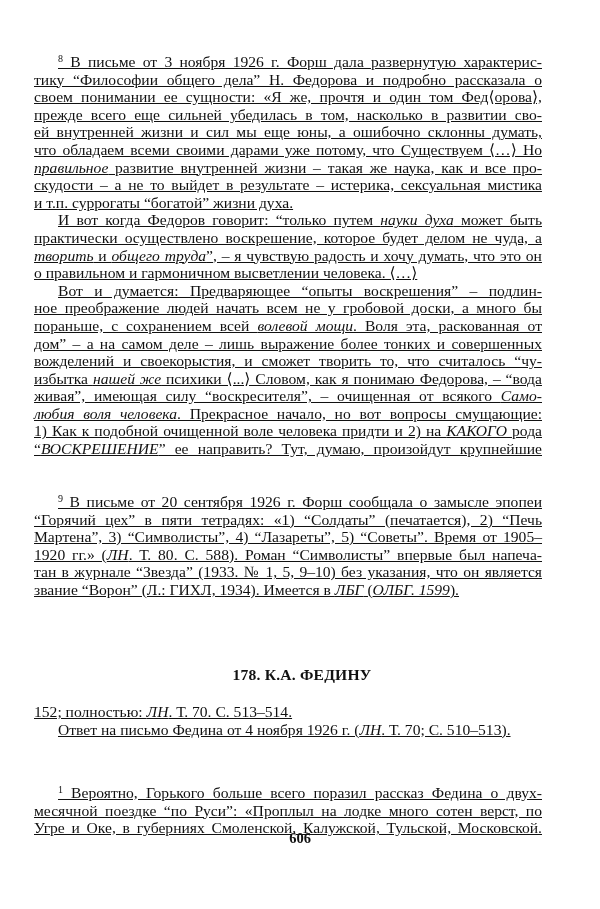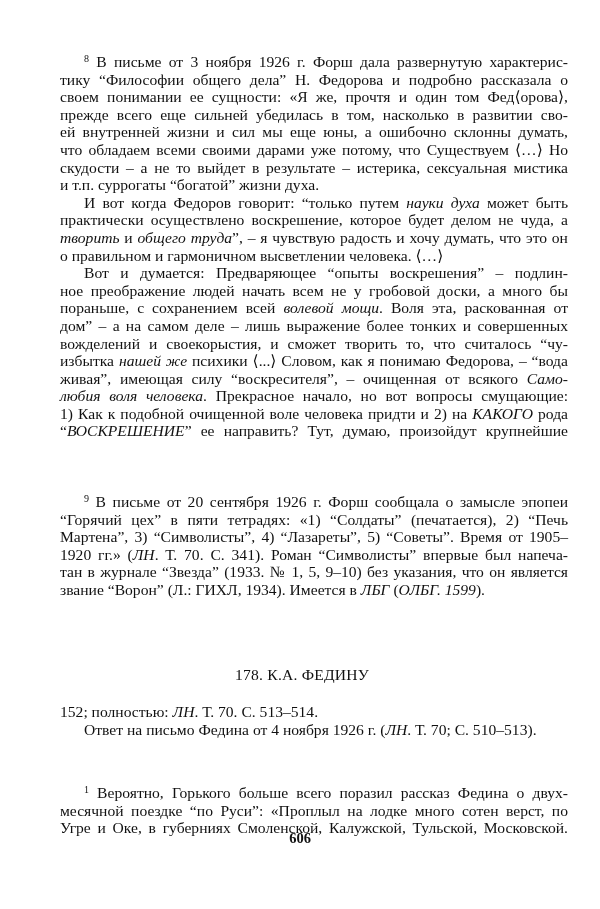--- a/index.html
+++ b/index.html
@@ -1,39 +1,40 @@
 <!DOCTYPE html>
 <html><head>
 <meta charset="utf-8">
 <style>
   html, body { margin: 0; padding: 0; background: #ffffff; }
   body { width: 600px; height: 909px; position: relative; overflow: hidden;
          font-family: "Liberation Serif", "DejaVu Serif", serif; color: #111; }
   .page { position: absolute; left: 0; top: 0; width: 600px; height: 909px; }
-  .block { position: absolute; left: 60px; width: 508px; font-size: 15.6px; line-height: 17.6px; }
+  .block { position: absolute; left: 34px; width: 508px; font-size: 15.6px; line-height: 17.6px; text-decoration: underline; }
   .ln { display: block; height: 17.6px; white-space: nowrap; text-align: justify; text-align-last: justify; overflow: visible; }
   .ln.last { text-align-last: left; }
   .ln.ind { padding-left: 24px; }
   sup.fn { font-size: 10px; vertical-align: 5px; line-height: 0; }
-  .heading { position: absolute; left: 48px; width: 508px; top: 666px; text-align: center; font-size: 15.6px; letter-spacing: 0.2px; }
+  .heading { position: absolute; left: 48px; width: 508px; top: 666px; text-align: center; font-size: 15.6px; letter-spacing: 0.2px; font-weight: bold; }
   .pagenum { position: absolute; left: 0; width: 600px; top: 830px; text-align: center; font-weight: bold; font-size: 14.5px; }
   i { font-style: italic; }
 </style>
 </head>
 <body>
 
 <div class="page">
 
   <div class="block" style="top:53px">
       <span class="ln ind"><sup class="fn">8</sup><span> В письме от 3 ноября 1926 г. Форш дала развернутую характерис-</span></span>
       <span class="ln"><span>тику “Философии общего дела” Н. Федорова и подробно рассказала о</span></span>
       <span class="ln"><span>своем понимании ее сущности: «Я же, прочтя и один том Фед⟨орова⟩,</span></span>
       <span class="ln"><span>прежде всего еще сильней убедилась в том, насколько в развитии сво-</span></span>
       <span class="ln"><span>ей внутренней жизни и сил мы еще юны, а ошибочно склонны думать,</span></span>
       <span class="ln"><span>что обладаем всеми своими дарами уже потому, что Существуем ⟨…⟩ Но</span></span>
+      <span class="ln"><i>правильное</i><span> развитие внутренней жизни – такая же наука, как и все про-</span></span>
       <span class="ln"><span>скудости – а не то выйдет в результате – истерика, сексуальная мистика</span></span>
       <span class="ln last"><span>и т.п. суррогаты “богатой” жизни духа.</span></span>
       <span class="ln ind"><span>И вот когда Федоров говорит: “только путем </span><i>науки духа</i><span> может быть</span></span>
       <span class="ln"><span>практически осуществлено воскрешение, которое будет делом не чуда, а</span></span>
       <span class="ln"><i>творить</i><span> и </span><i>общего труда</i><span>”, – я чувствую радость и хочу думать, что это он</span></span>
       <span class="ln last"><span>о правильном и гармоничном высветлении человека. ⟨…⟩</span></span>
       <span class="ln ind"><span>Вот и думается: Предваряющее “опыты воскрешения” – подлин-</span></span>
       <span class="ln"><span>ное преображение людей начать всем не у гробовой доски, а много бы</span></span>
       <span class="ln"><span>пораньше, с сохранением всей </span><i>волевой мощи</i><span>. Воля эта, раскованная от</span></span>
       <span class="ln"><span>дом” – а на самом деле – лишь выражение более тонких и совершенных</span></span>
@@ -42,21 +43,21 @@
       <span class="ln"><span>живая”, имеющая силу “воскресителя”, – очищенная от всякого </span><i>Само-</i></span>
       <span class="ln"><i>любия воля человека</i><span>. Прекрасное начало, но вот вопросы смущающие:</span></span>
       <span class="ln"><span>1) Как к подобной очищенной воле человека придти и 2) на </span><i>КАКОГО</i><span> рода</span></span>
       <span class="ln"><span>“</span><i>ВОСКРЕШЕНИЕ</i><span>” ее направить? Тут, думаю, произойдут крупнейшие</span></span>
     </div>
 
   <div class="block" style="top:493px">
       <span class="ln ind"><sup class="fn">9</sup><span> В письме от 20 сентября 1926 г. Форш сообщала о замысле эпопеи</span></span>
       <span class="ln"><span>“Горячий цех” в пяти тетрадях: «1) “Солдаты” (печатается), 2) “Печь</span></span>
       <span class="ln"><span>Мартена”, 3) “Символисты”, 4) “Лазареты”, 5) “Советы”. Время от 1905–</span></span>
-      <span class="ln"><span>1920 гг.» (</span><i>ЛН</i><span>. Т. 70. С. 341). Роман “Символисты” впервые был напеча-</span></span>
+      <span class="ln"><span>1920 гг.» (</span><i>ЛН</i><span>. Т. 80. С. 588). Роман “Символисты” впервые был напеча-</span></span>
       <span class="ln"><span>тан в журнале “Звезда” (1933. № 1, 5, 9–10) без указания, что он является</span></span>
       <span class="ln last"><span>звание “Ворон” (Л.: ГИХЛ, 1934). Имеется в </span><i>ЛБГ</i><span> (</span><i>ОЛБГ. 1599</i><span>).</span></span>
     </div>
 
   <div class="heading">178. К.А. ФЕДИНУ</div>
 
   <div class="block" style="top:703px">
       <span class="ln last"><span>152; полностью: </span><i>ЛН</i><span>. Т. 70. С. 513–514.</span></span>
       <span class="ln ind last"><span>Ответ на письмо Федина от 4 ноября 1926 г. (</span><i>ЛН</i><span>. Т. 70; С. 510–513).</span></span>
     </div>

